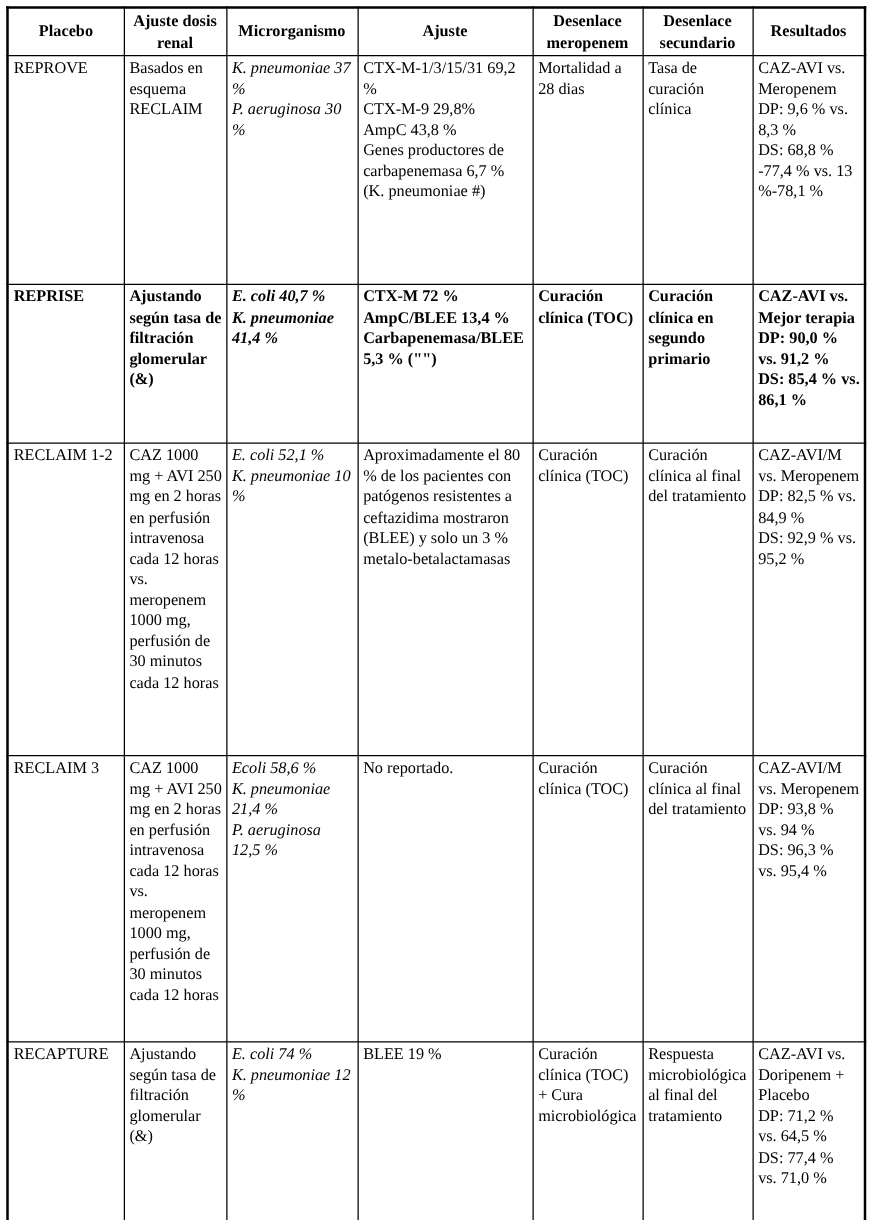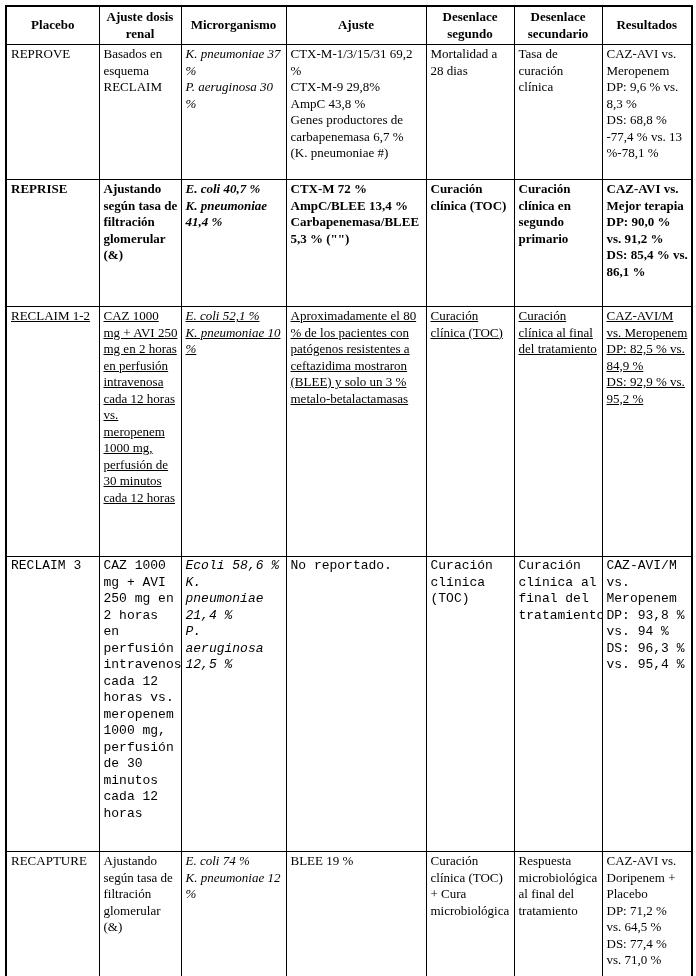--- a/index.html
+++ b/index.html
@@ -36,24 +36,24 @@
     padding: 2px 2px;
     height: 28px;
   }
   table.studies td {
     vertical-align: top;
     text-align: left;
     padding: 1px 3px 1px 4px;
     white-space: pre-line;
   }
   td.italic { font-style: italic; }
-  tr.r1 { height: 135px; }
+  tr.r1 { height: 183px; }
   tr.r2 { height: 127px; font-weight: bold; }
-  tr.r3 { height: 250px; text-decoration: underline; }
-  tr.r4 { height: 295px; font-family: Liberation Mono, monospace; }
+  tr.r3 { height: 250px; }
+  tr.r4 { height: 229px; }
   tr.r5 { height: 155px; }
 </style>
 </head>
 <body>
 
 <div class="page">
   <table class="studies">
     <colgroup>
       <col style="width:93px">
       <col style="width:82px">
@@ -62,21 +62,21 @@
       <col style="width:88px">
       <col style="width:88px">
       <col style="width:90px">
     </colgroup>
     <thead>
       <tr>
         <th>Placebo</th>
         <th>Ajuste dosis renal</th>
         <th>Microrganismo</th>
         <th>Ajuste</th>
-        <th>Desenlace segundo</th>
+        <th>Desenlace meropenem</th>
         <th>Desenlace secundario</th>
         <th>Resultados</th>
       </tr>
     </thead>
     <tbody>
       <tr class="r1">
         <td>REPROVE</td>
         <td>Basados en esquema RECLAIM</td>
         <td class="italic">K. pneumoniae 37 %
 P. aeruginosa 30 %</td>

